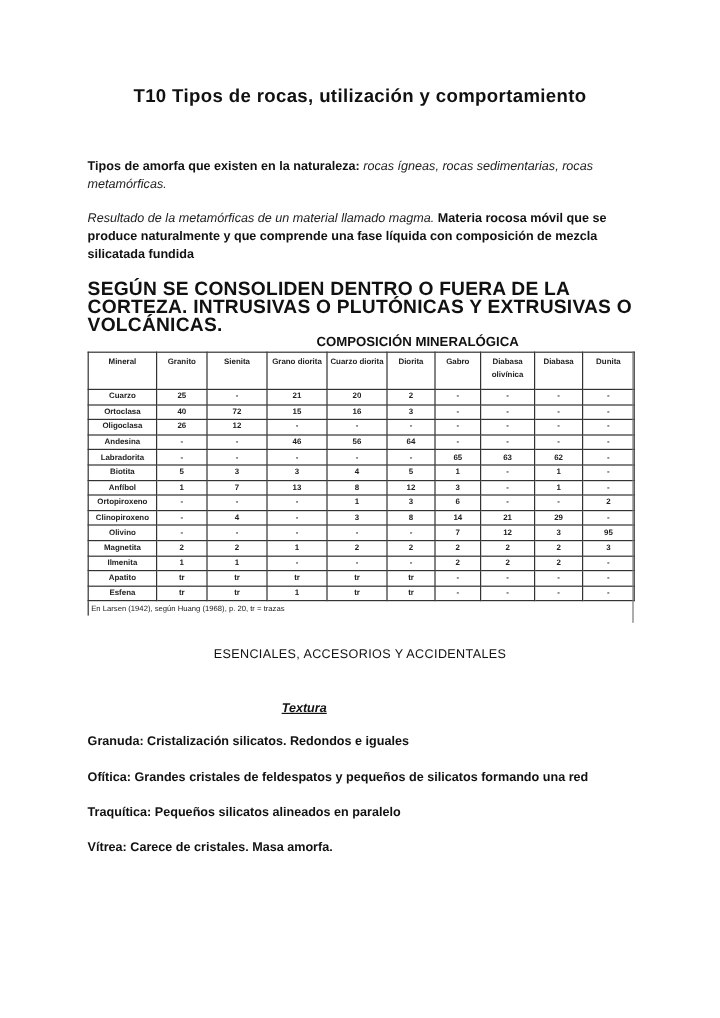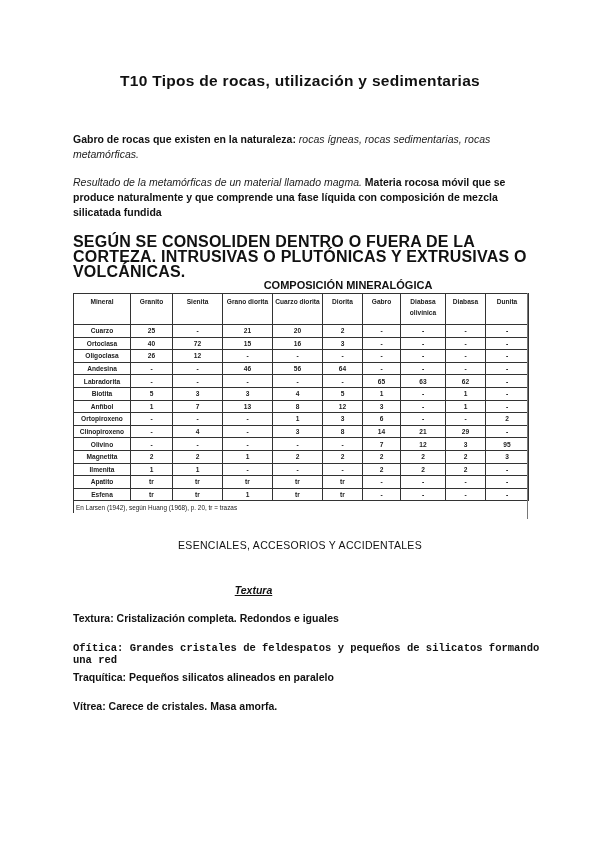--- a/index.html
+++ b/index.html
@@ -16,24 +16,24 @@
   table.minerals th { font-weight: bold; height: 28px; vertical-align: top; padding-top: 2px; line-height: 11px; white-space: normal; }
   table.minerals td.cite { text-align: left; border: none; border-left: 1px solid #333; font-weight: normal; padding-left: 2px; font-size: 6.4px; }
   .vline { position: absolute; left: 527px; top: 293px; width: 1px; height: 226px; background: #777; }
   .sec { left: 0; width: 600px; top: 539px; text-align: center; font-size: 10.5px; font-weight: normal; letter-spacing: 0.3px; }
   .textura { left: 0; width: 507px; top: 584px; text-align: center; font-size: 10.5px; font-weight: bold; font-style: italic; text-decoration: underline; }
   .tex { left: 73px; width: 470px; font-size: 10.5px; font-weight: bold; }
 </style>
 </head>
 <body>
 
-<div class="abs title">T10 Tipos de rocas, utilización y sedimentarias</div>
+<div class="abs title">T10 Tipos de rocas, utilización y comportamiento</div>
 
 <div class="abs para" style="top:132px;">
-  <span class="b">Gabro de rocas que existen en la naturaleza:</span>
+  <span class="b">Tipos de amorfa que existen en la naturaleza:</span>
   <span class="i">rocas ígneas, rocas sedimentarias, rocas metamórficas.</span>
 </div>
 
 <div class="abs para" style="top:175px;">
   <span class="i">Resultado de la metamórficas de un material llamado magma.</span>
   <span class="b">Materia rocosa móvil que se produce naturalmente y que comprende una fase líquida con composición de mezcla silicatada fundida</span>
 </div>
 
 <div class="abs caps">SEGÚN SE CONSOLIDEN DENTRO O FUERA DE LA CORTEZA. INTRUSIVAS O PLUTÓNICAS Y EXTRUSIVAS O VOLCÁNICAS.</div>
 
@@ -241,16 +241,16 @@
       <td class="cite" colspan="10">En Larsen (1942), según Huang (1968), p. 20, tr = trazas</td>
     </tr>
   </tfoot>
 </table>
 <div class="vline"></div>
 
 <div class="abs sec">ESENCIALES, ACCESORIOS Y ACCIDENTALES</div>
 
 <div class="abs textura">Textura</div>
 
-<div class="abs tex" style="top:612px;">Textura: Cristalización completa. Redondos e iguales</div>
-<div class="abs tex" style="top:642px;font-family:Liberation Mono, monospace;">Ofítica: Grandes cristales de feldespatos y pequeños de silicatos formando una red</div>
+<div class="abs tex" style="top:612px;">Granuda: Cristalización silicatos. Redondos e iguales</div>
+<div class="abs tex" style="top:642px;">Ofítica: Grandes cristales de feldespatos y pequeños de silicatos formando una red</div>
 <div class="abs tex" style="top:671px;">Traquítica: Pequeños silicatos alineados en paralelo</div>
 <div class="abs tex" style="top:700px;">Vítrea: Carece de cristales. Masa amorfa.</div>
 
 </body></html>

